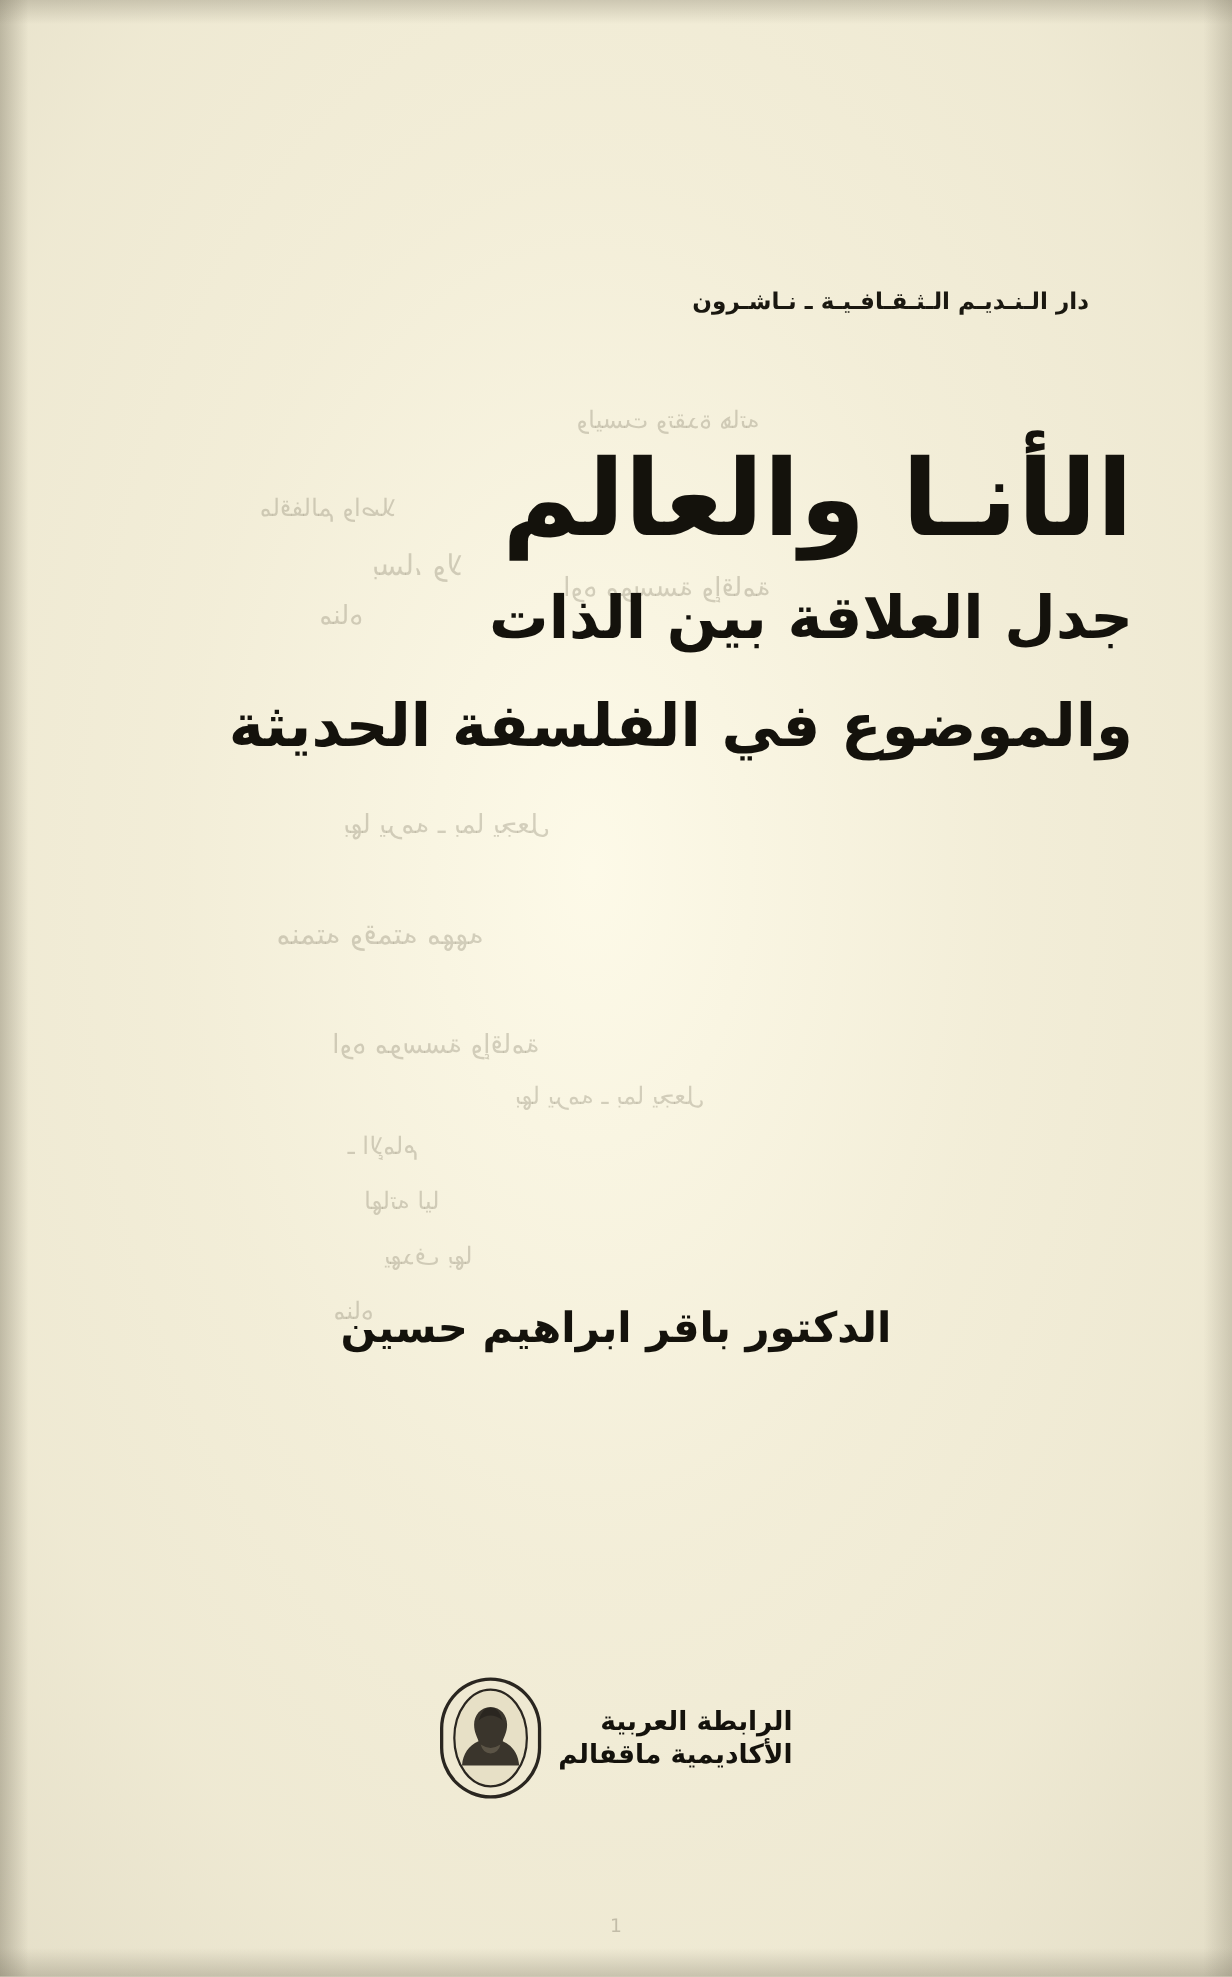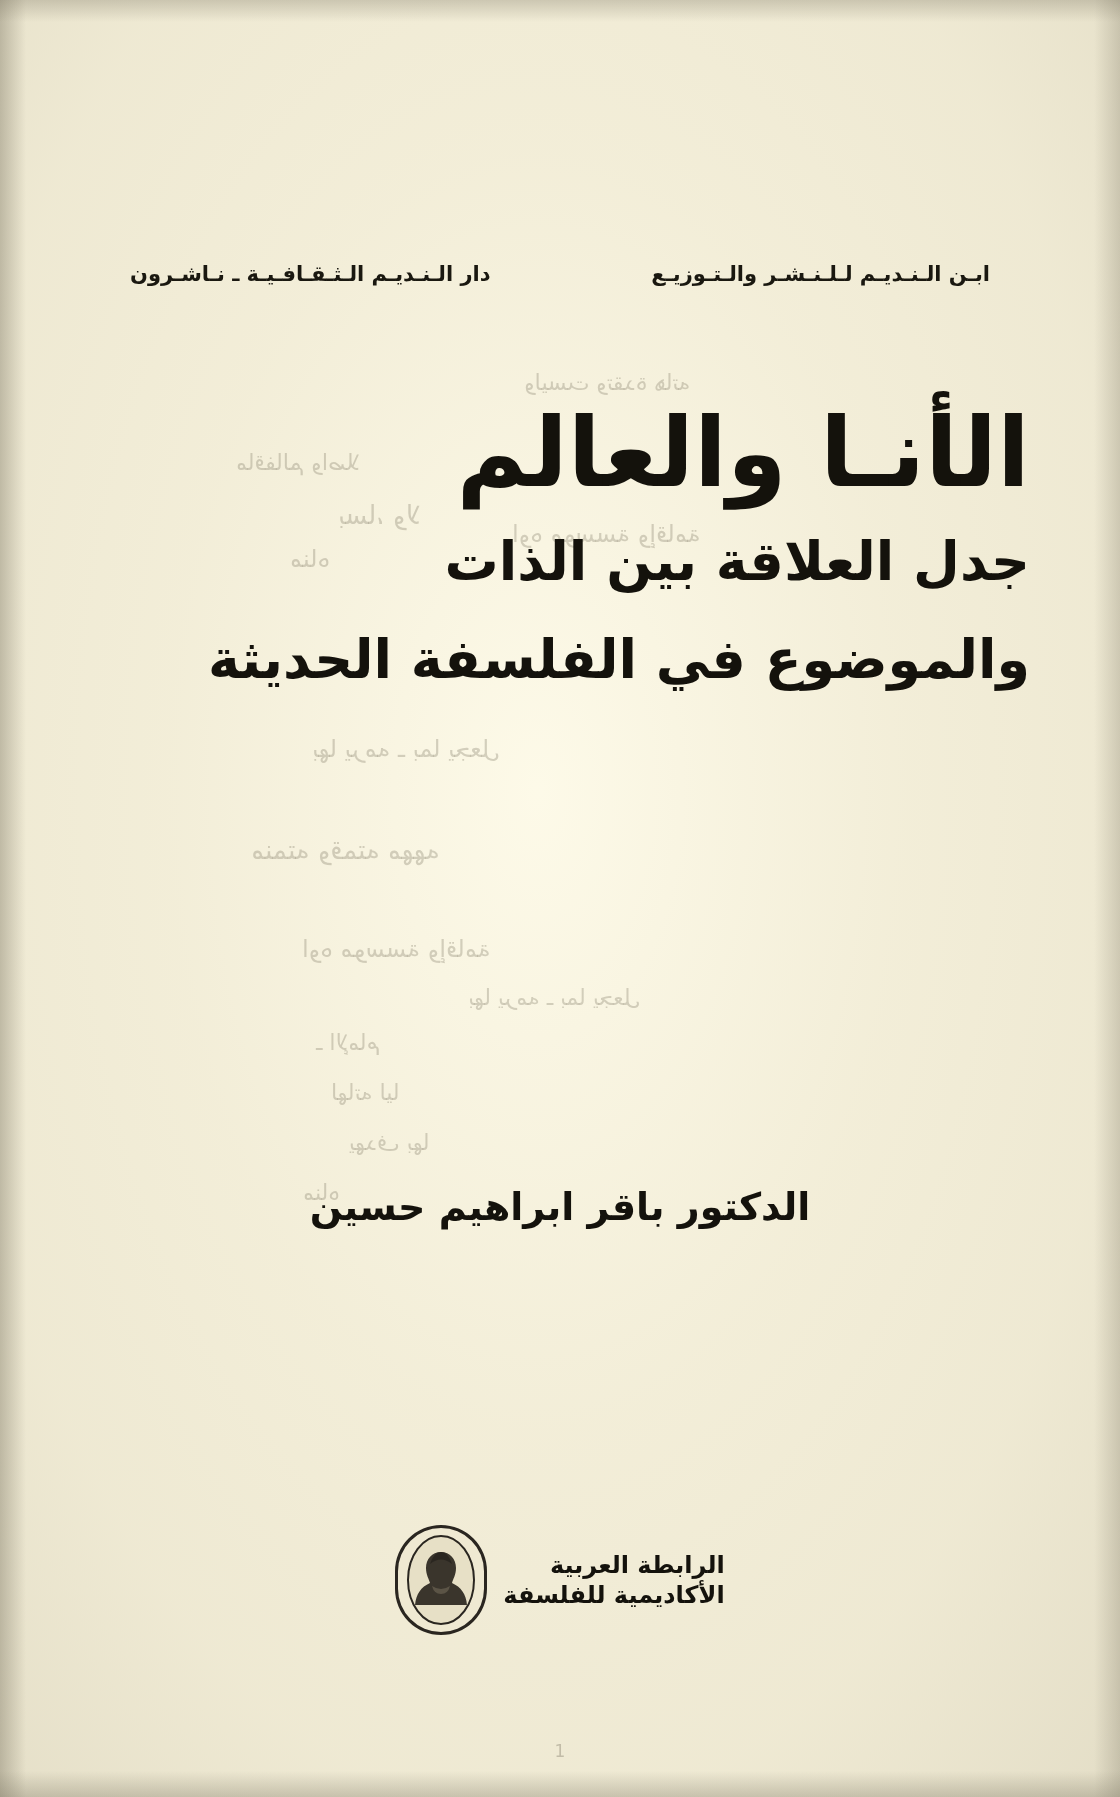--- a/index.html
+++ b/index.html
@@ -170,36 +170,35 @@
   <div class="ghost" style="top:735px; right:620px; font-size:24px;">بها يرمه ـ بما يجعل</div>
   <div class="ghost" style="top:835px; right:680px; font-size:26px;">منمته وقمته مههه</div>
   <div class="ghost" style="top:935px; right:630px; font-size:24px;">اوه موسسة وإقامة</div>
   <div class="ghost" style="top:985px; right:480px; font-size:22px;">بها يرمه ـ بما يجعل</div>
   <div class="ghost" style="top:1030px; right:740px; font-size:22px;">ـ الإمام</div>
   <div class="ghost" style="top:1080px; right:720px; font-size:22px;">لهاته ليا</div>
   <div class="ghost" style="top:1130px; right:690px; font-size:22px;">يهدف بها</div>
   <div class="ghost" style="top:1180px; right:780px; font-size:22px;">مناه</div>
 
   <div class="publishers">
-    <span class="pub-item">ابـن الـنـديـم لـلـنـشـر والـتـوزيـع</span>
     <span class="pub-item">دار الـنـديـم الـثـقـافـيـة ـ نـاشـرون</span>
   </div>
 
   <div class="title-block">
     <h1 class="main-title">الأنـا والعالم</h1>
     <p class="subtitle-1">جدل العلاقة بين الذات</p>
     <p class="subtitle-2">والموضوع في الفلسفة الحديثة</p>
   </div>
 
   <div class="author">الدكتور باقر ابراهيم حسين</div>
 
   <div class="assoc">
     <div class="assoc-text">
       <div>الرابطة العربية</div>
-      <div>الأكاديمية للفلسفة</div>
+      <div>الأكاديمية ماقفالم</div>
     </div>
     <div class="assoc-emblem">
       <svg width="70" height="92" viewBox="0 0 70 92" aria-hidden="true">
         <ellipse cx="35" cy="46" rx="33" ry="44" fill="#e7e0c6" stroke="#2a2620" stroke-width="2"></ellipse>
         <path d="M35 18 c-9 0 -15 7 -15 16 c0 7 3 11 4 15 c-9 4 -14 11 -15 22 h52 c-1 -11 -6 -18 -15 -22 c1 -4 4 -8 4 -15 c0 -9 -6 -16 -15 -16 z" fill="#3a352c"></path>
         <path d="M24 30 q11 -9 22 0 q-4 -12 -11 -12 q-7 0 -11 12 z" fill="#2a2620"></path>
         <path d="M26 52 q9 6 18 0 q-2 8 -9 8 q-7 0 -9 -8 z" fill="#5b5446"></path>
       </svg>
     </div>
   </div>

